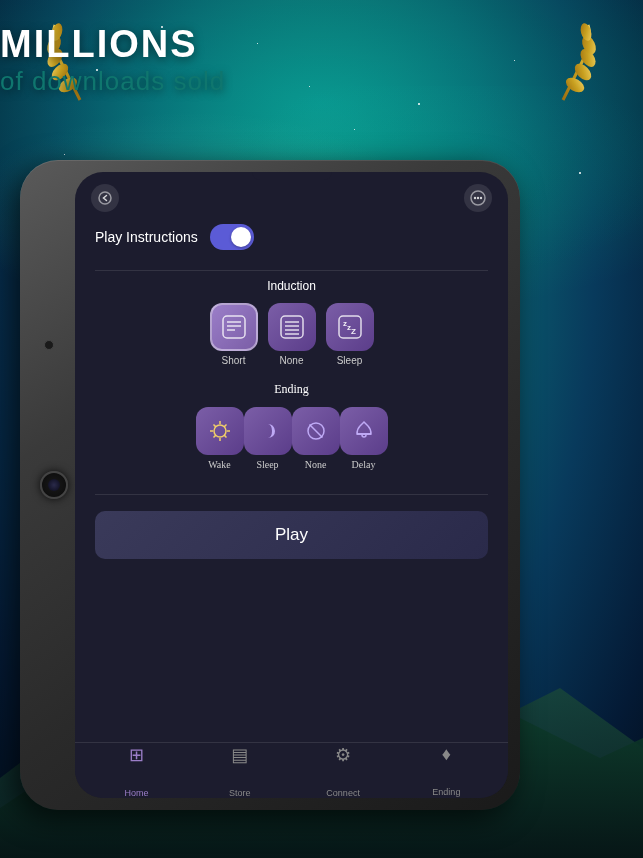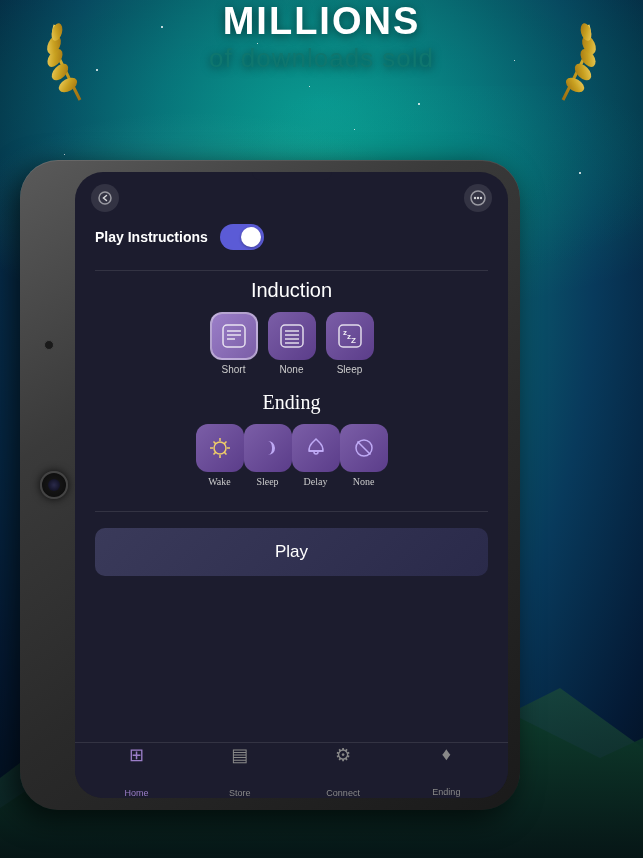--- a/index.html
+++ b/index.html
@@ -59,24 +59,23 @@
       bottom: 0;
       left: 0;
       width: 100%;
       height: 200px;
       z-index: 3;
     }
 
     
     .header-text {
       position: absolute;
-      top: 1px;
+      top: 24px;
       left: 0;
       right: 0;
-      text-align: center;
       z-index: 10;
     }
 
     .headline {
       font-size: 38px;
       font-weight: 900;
       color: white;
       letter-spacing: 2px;
       text-shadow: 0 2px 10px rgba(0,0,0,0.5);
       line-height: 1.1;
@@ -213,21 +212,21 @@
     .play-instructions-row {
       display: flex;
       align-items: center;
       padding: 4px 20px 12px;
       gap: 12px;
     }
 
     .play-instructions-label {
       color: white;
       font-size: 14px;
-      font-weight: 700;
+      font-weight: 400;
     }
 
     .toggle {
       width: 44px;
       height: 26px;
       background: #5b5bd6;
       border-radius: 13px;
       position: relative;
       cursor: pointer;
     }
@@ -239,21 +238,21 @@
       width: 20px;
       height: 20px;
       background: white;
       border-radius: 50%;
       box-shadow: 0 1px 3px rgba(0,0,0,0.3);
     }
 
     
     .section-title {
       color: white;
-      font-size: 20px;
+      font-size: 12px;
       font-weight: 500;
       text-align: center;
       margin-bottom: 10px;
     }
 
     
     .induction-section {
       padding: 0 20px 16px;
     }
 
@@ -554,38 +553,38 @@
               <svg width="28" height="28" viewBox="0 0 28 28" xmlns="http://www.w3.org/2000/svg">
                 <path d="M18,14 Q18,8 14,7 Q20,7 21,14 Q21,20 14,21 Q18,20 18,14 Z" fill="rgba(200,180,255,0.9)"></path>
               </svg>
             </div>
             <span class="icon-label">Sleep</span>
           </div>
 
           <div class="icon-btn">
             <div class="icon-box purple">
               <svg width="28" height="28" viewBox="0 0 28 28" xmlns="http://www.w3.org/2000/svg">
+                <circle cx="14" cy="14" r="8" stroke="rgba(200,180,255,0.9)" stroke-width="1.5" fill="none"></circle>
+                <line x1="7.5" y1="7.5" x2="20.5" y2="20.5" stroke="rgba(200,180,255,0.9)" stroke-width="1.5"></line>
+              </svg>
+            </div>
+            <span class="icon-label">None</span>
+          </div>
+
+          <div class="icon-btn">
+            <div class="icon-box purple">
+              <svg width="28" height="28" viewBox="0 0 28 28" xmlns="http://www.w3.org/2000/svg">
 
                 <path d="M14,5 Q14,5 18,9 Q21,12 21,17 L7,17 Q7,12 10,9 Q14,5 14,5 Z" stroke="rgba(200,180,255,0.9)" stroke-width="1.5" fill="none"></path>
                 <line x1="7" y1="17" x2="21" y2="17" stroke="rgba(200,180,255,0.9)" stroke-width="1.5"></line>
                 <path d="M12,18 Q12,20 14,20 Q16,20 16,18" stroke="rgba(200,180,255,0.9)" stroke-width="1.5" fill="none"></path>
               </svg>
             </div>
             <span class="icon-label">Delay</span>
           </div>
-
-          <div class="icon-btn">
-            <div class="icon-box purple">
-              <svg width="28" height="28" viewBox="0 0 28 28" xmlns="http://www.w3.org/2000/svg">
-                <circle cx="14" cy="14" r="8" stroke="rgba(200,180,255,0.9)" stroke-width="1.5" fill="none"></circle>
-                <line x1="7.5" y1="7.5" x2="20.5" y2="20.5" stroke="rgba(200,180,255,0.9)" stroke-width="1.5"></line>
-              </svg>
-            </div>
-            <span class="icon-label">None</span>
-          </div>
         </div>
       </div>
 
       <div class="screen-divider"></div>
 
       <div class="play-btn-container">
         <button class="play-btn">Play</button>
       </div>
 
       <div class="tab-bar">

